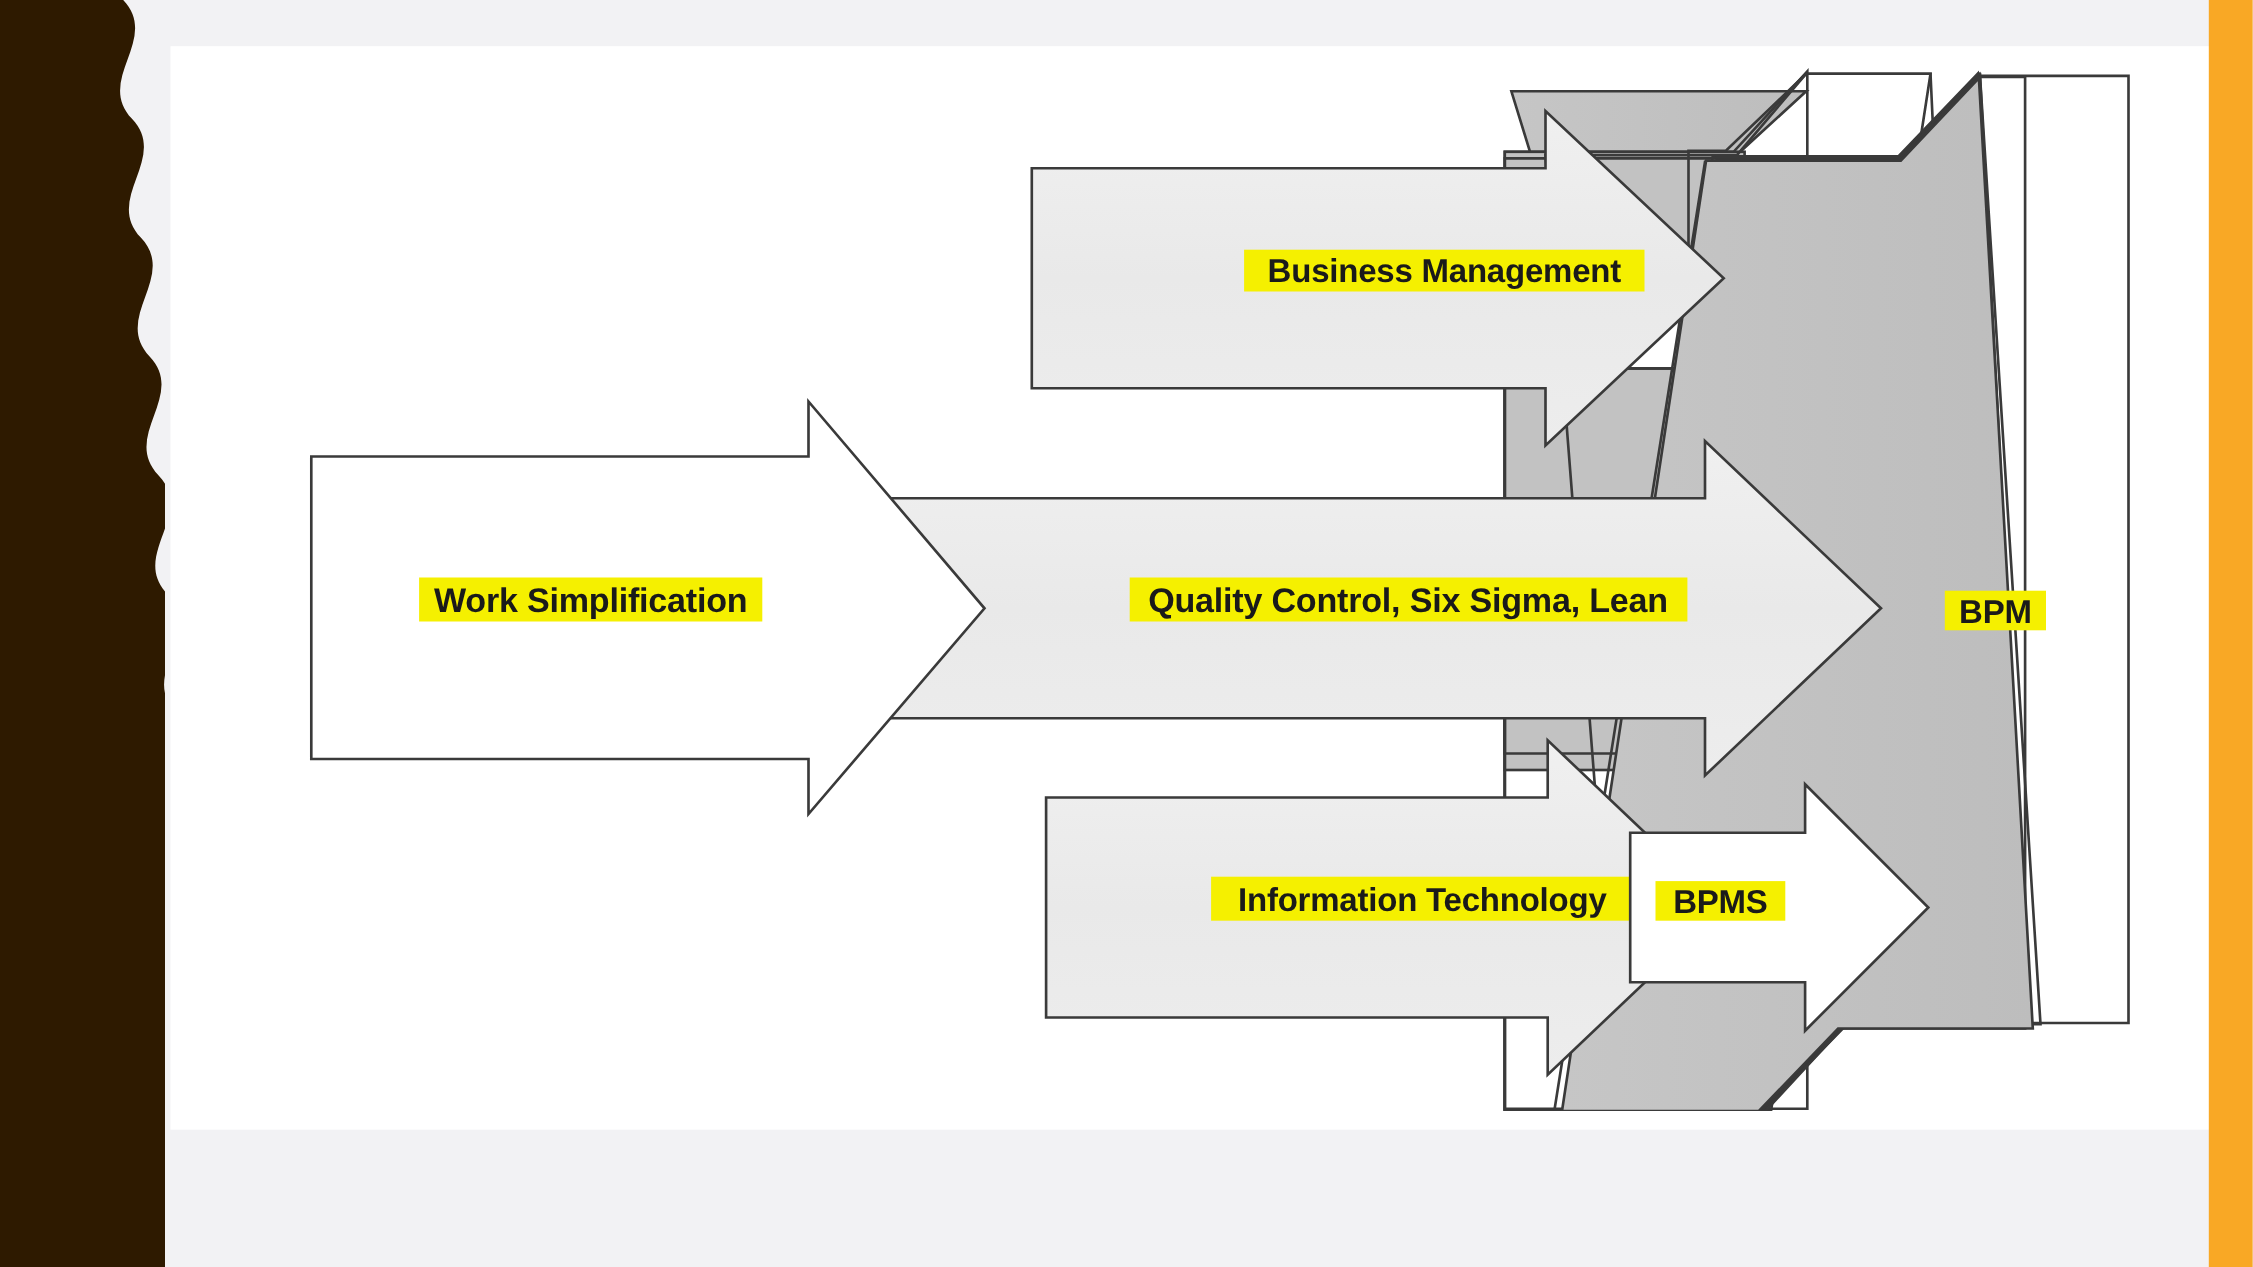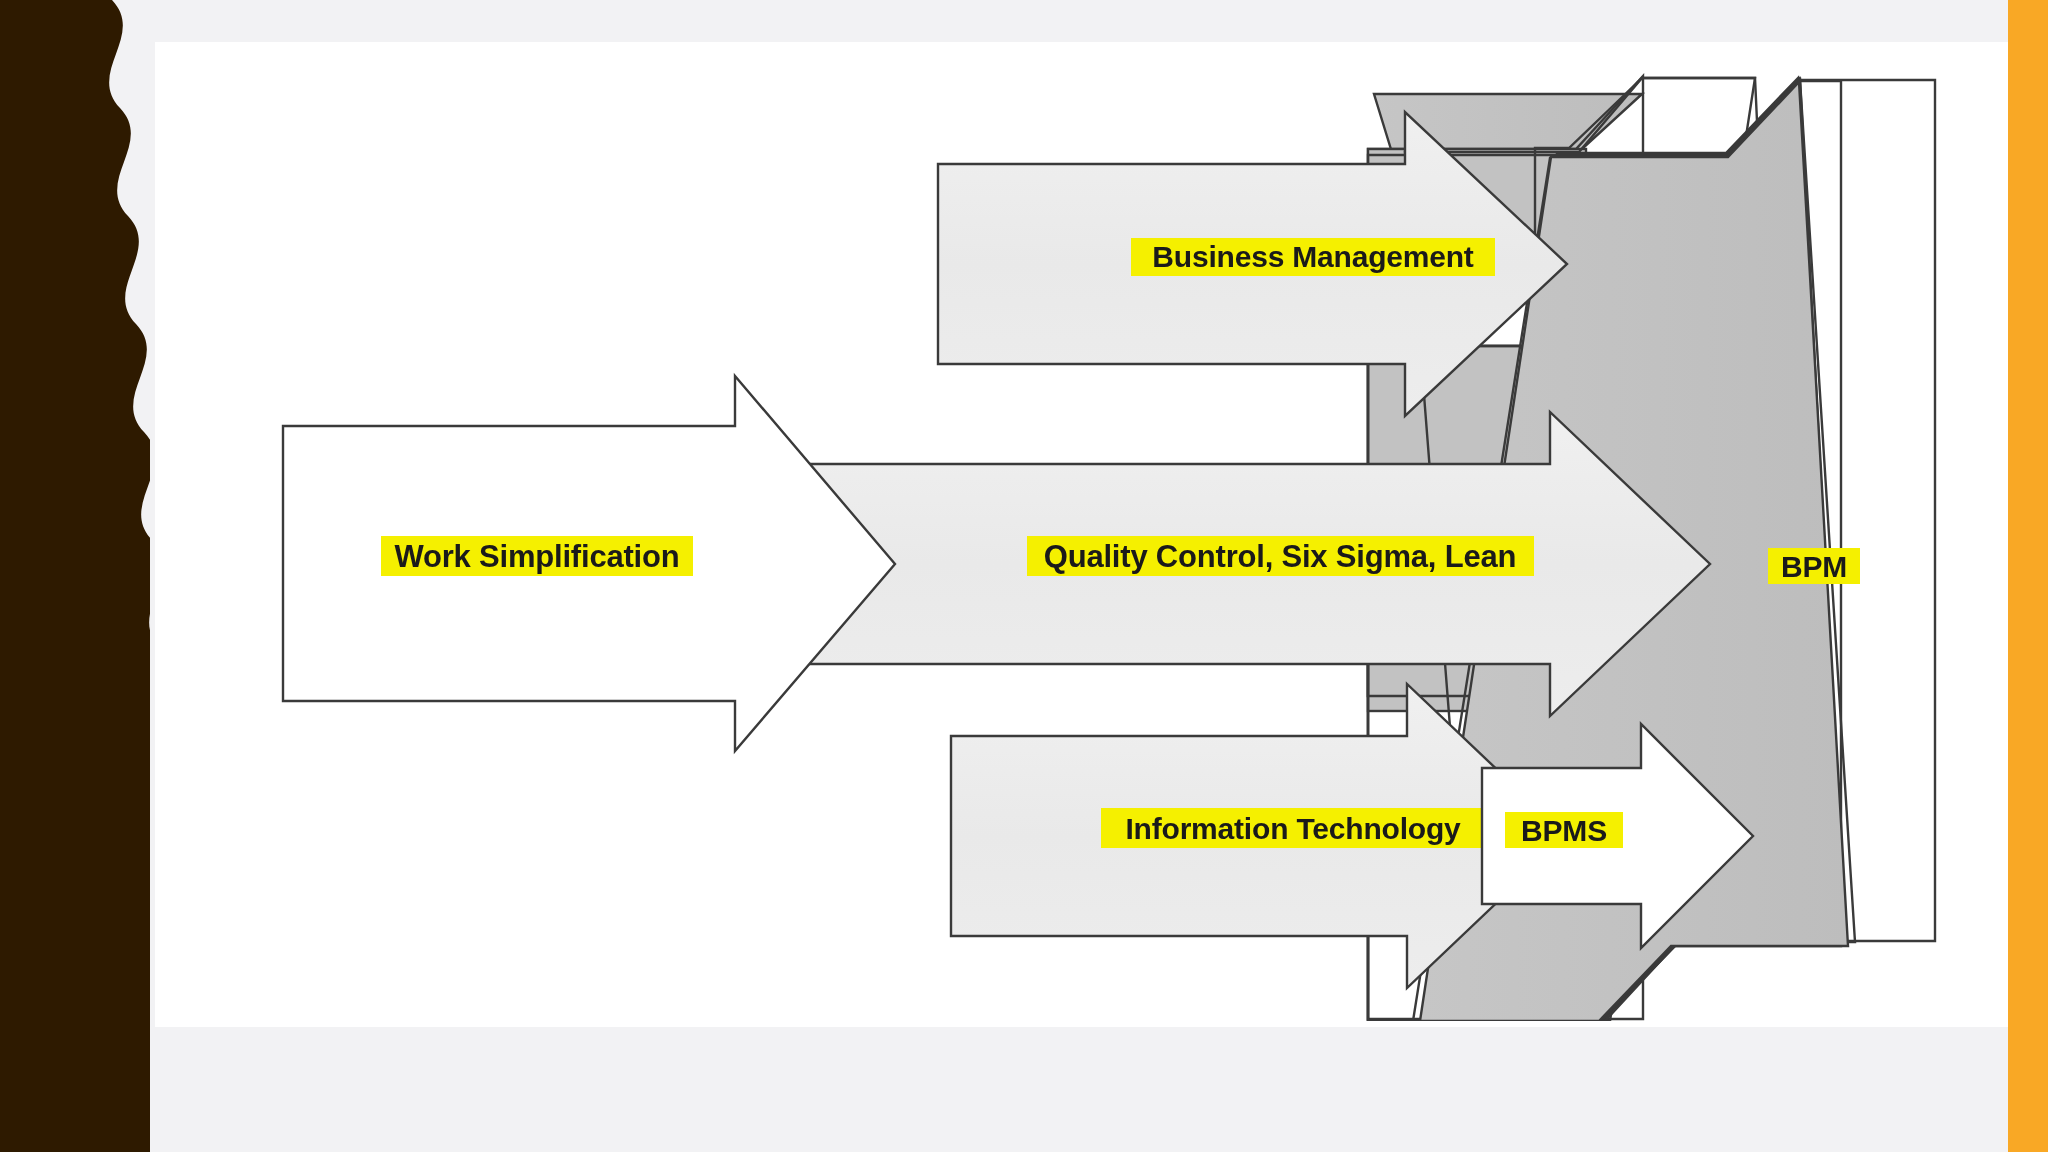--- a/index.html
+++ b/index.html
@@ -26,21 +26,21 @@
     position:absolute;
     left:155px;top:42px;
     width:1855px;height:985px;
     background:#ffffff;
     z-index:5;
   }
 
   
   #diagram{
     position:absolute;
-    left:155px;top:36px;
+    left:155px;top:25px;
     width:1855px;height:985px;
     z-index:10;
   }
   #diagram svg{display:block;width:100%;height:100%;}
 
   .lbl{
     font-weight:bold;
     fill:#1a1a1a;
     font-family:"Liberation Sans", sans-serif;
     letter-spacing:-0.2px;

